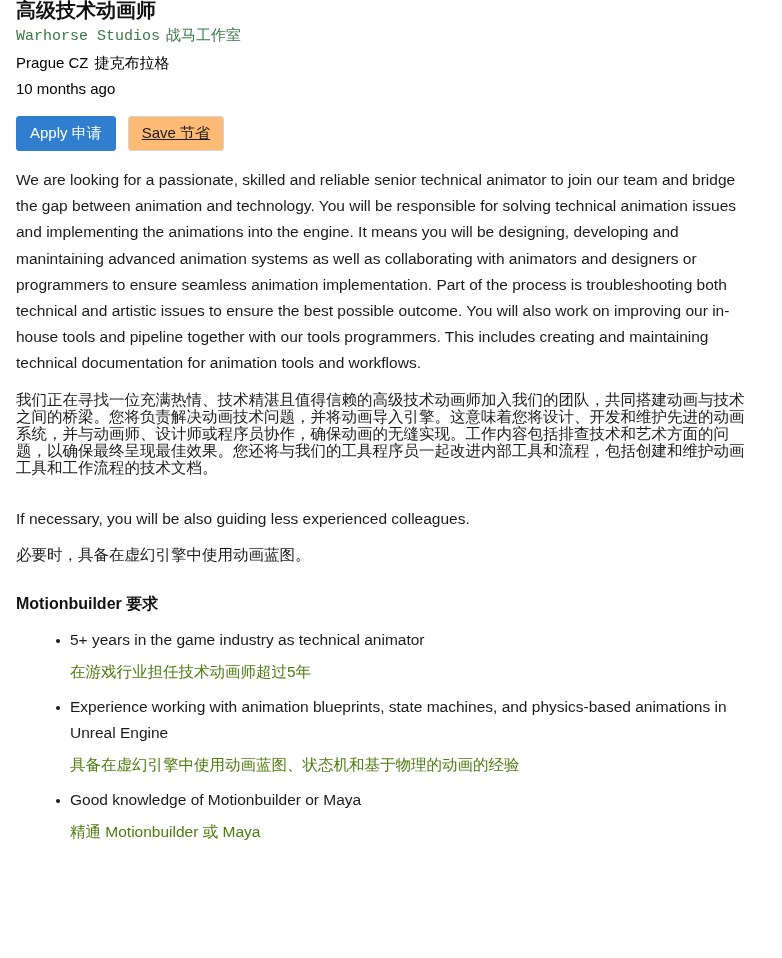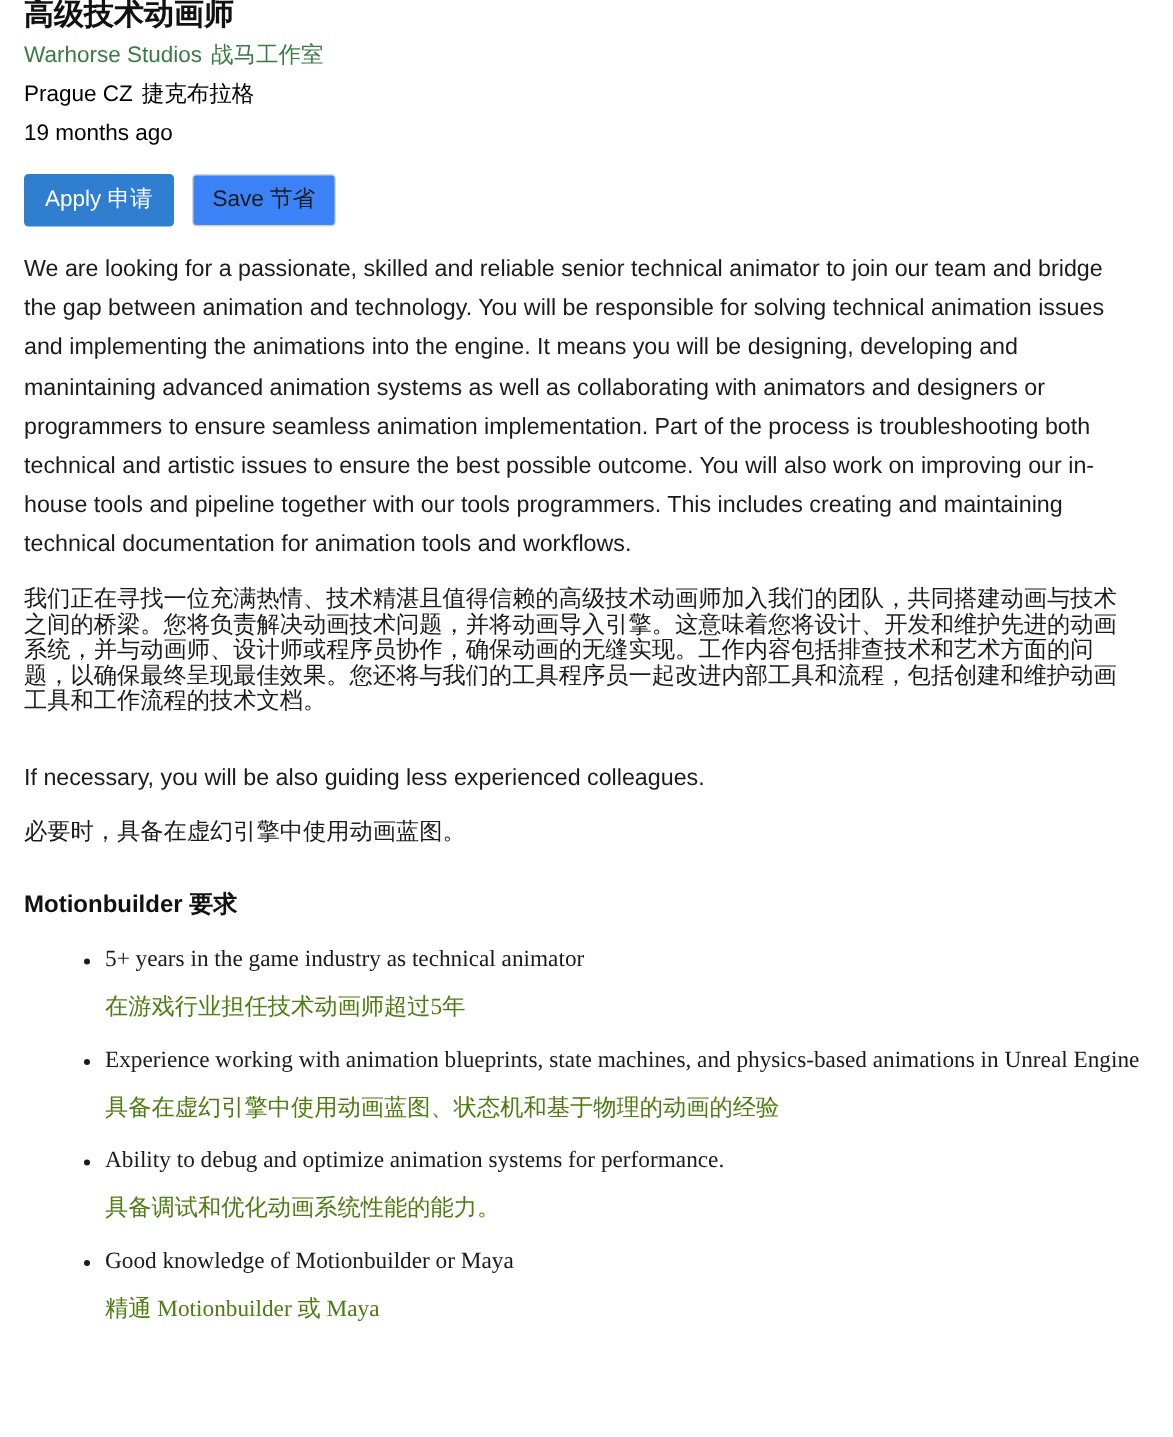--- a/index.html
+++ b/index.html
@@ -36,20 +36,21 @@
   }
 
   .meta-line {
     font-size: 15px;
     line-height: 26px;
     color: #000000;
     white-space: nowrap;
   }
   .meta-line.company {
     color: #3b7a45;
+    font-family: Liberation Mono, monospace;
   }
   .meta-sep {
     display: inline-block;
     width: 6px;
   }
 
   
   .button-row {
     margin-top: 14px;
     display: flex;
@@ -65,23 +66,24 @@
     cursor: pointer;
     white-space: nowrap;
     box-sizing: border-box;
   }
   .btn-apply {
     background: #2f7ed0;
     color: #ffffff;
     border: 1px solid #2f7ed0;
   }
   .btn-save {
-    background: #3b82f6;
+    background: #fdba74;
     color: #1b1b1b;
     border: 1px solid #d4d4d4;
+    text-decoration: underline;
   }
 
   
   .body-wrap {
     margin-top: 16px;
   }
   p.para {
     font-size: 15.5px;
     line-height: 26.2px;
     margin: 0 16px 0 0;
@@ -105,21 +107,20 @@
 
   ul.req-list {
     list-style: none;
     margin: 12px 0 0 0;
     padding: 0;
   }
   ul.req-list > li {
     position: relative;
     padding-left: 54px;
     margin-bottom: 9px;
-    font-family: Liberation Serif, serif;
   }
   ul.req-list > li::before {
     content: "";
     position: absolute;
     left: 40px;
     top: 12px;
     width: 4px;
     height: 4px;
     border-radius: 50%;
     background: #1b1b1b;
@@ -144,21 +145,21 @@
   <h1 class="job-title">高级技术动画师</h1>
 
   <div class="meta-line company">
     <span>Warhorse Studios</span><span class="meta-sep"></span><span>战马工作室</span>
   </div>
 
   <div class="meta-line">
     <span>Prague CZ</span><span class="meta-sep"></span><span>捷克布拉格</span>
   </div>
 
-  <div class="meta-line">19 months ago</div>
+  <div class="meta-line">10 months ago</div>
 
   <div class="button-row">
     <button class="btn btn-apply">Apply  申请</button>
     <button class="btn btn-save">Save  节省</button>
   </div>
 
   <div class="body-wrap">
 
     <p class="para">We are looking for a passionate, skilled and reliable senior technical animator to join our team and bridge the gap between animation and technology. You will be responsible for solving technical animation issues and implementing the animations into the engine. It means you will be designing, developing and manintaining advanced animation systems as well as collaborating with animators and designers or programmers to ensure seamless animation implementation. Part of the process is troubleshooting both technical and artistic issues to ensure the best possible outcome. You will also work on improving our in-house tools and pipeline together with our tools programmers. This includes creating and maintaining technical documentation for animation tools and workflows.</p>
 
@@ -181,24 +182,20 @@
     <ul class="req-list">
       <li>
         <div class="req-en">5+ years in the game industry as technical animator</div>
         <div class="req-cn">在游戏行业担任技术动画师超过5年</div>
       </li>
       <li>
         <div class="req-en">Experience working with animation blueprints, state machines, and physics-based animations in Unreal Engine</div>
         <div class="req-cn">具备在虚幻引擎中使用动画蓝图、状态机和基于物理的动画的经验</div>
       </li>
       <li>
-        <div class="req-en">Ability to debug and optimize animation systems for performance.</div>
-        <div class="req-cn">具备调试和优化动画系统性能的能力。</div>
-      </li>
-      <li>
         <div class="req-en">Good knowledge of Motionbuilder or Maya</div>
         <div class="req-cn">精通 Motionbuilder 或 Maya</div>
       </li>
 
     </ul>
 
   </div>
 </div>
 
 </body></html>

